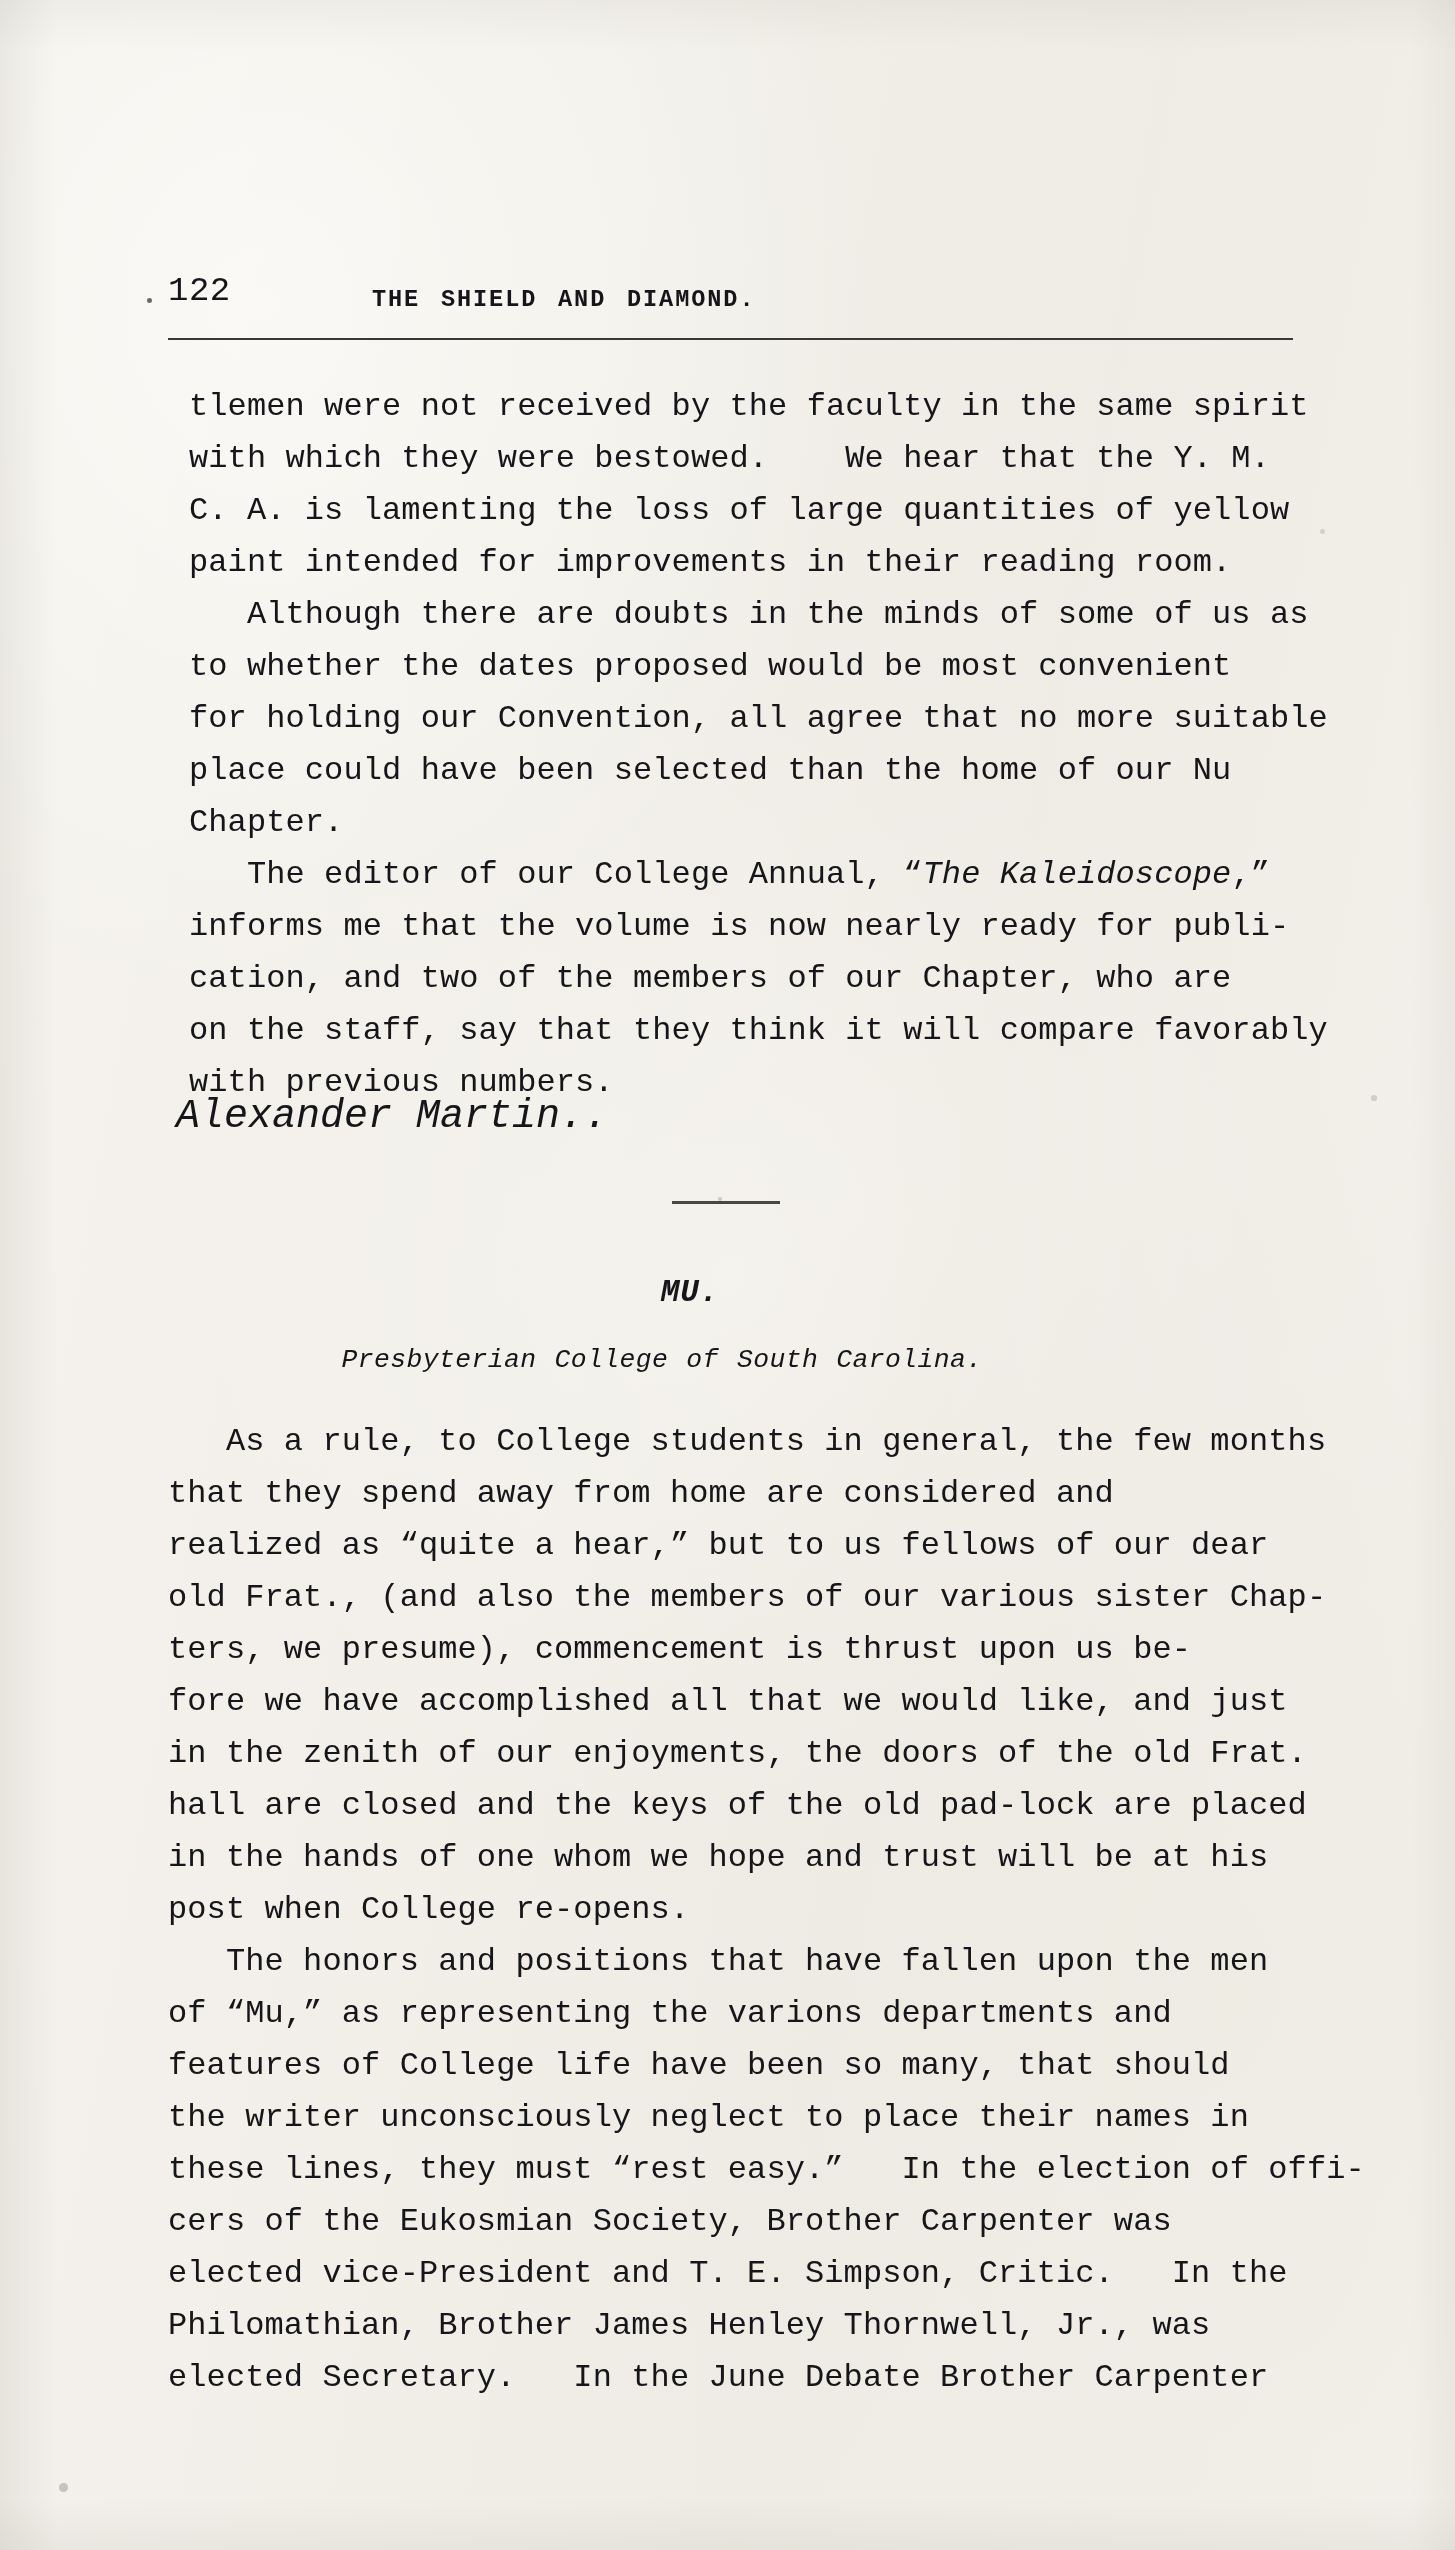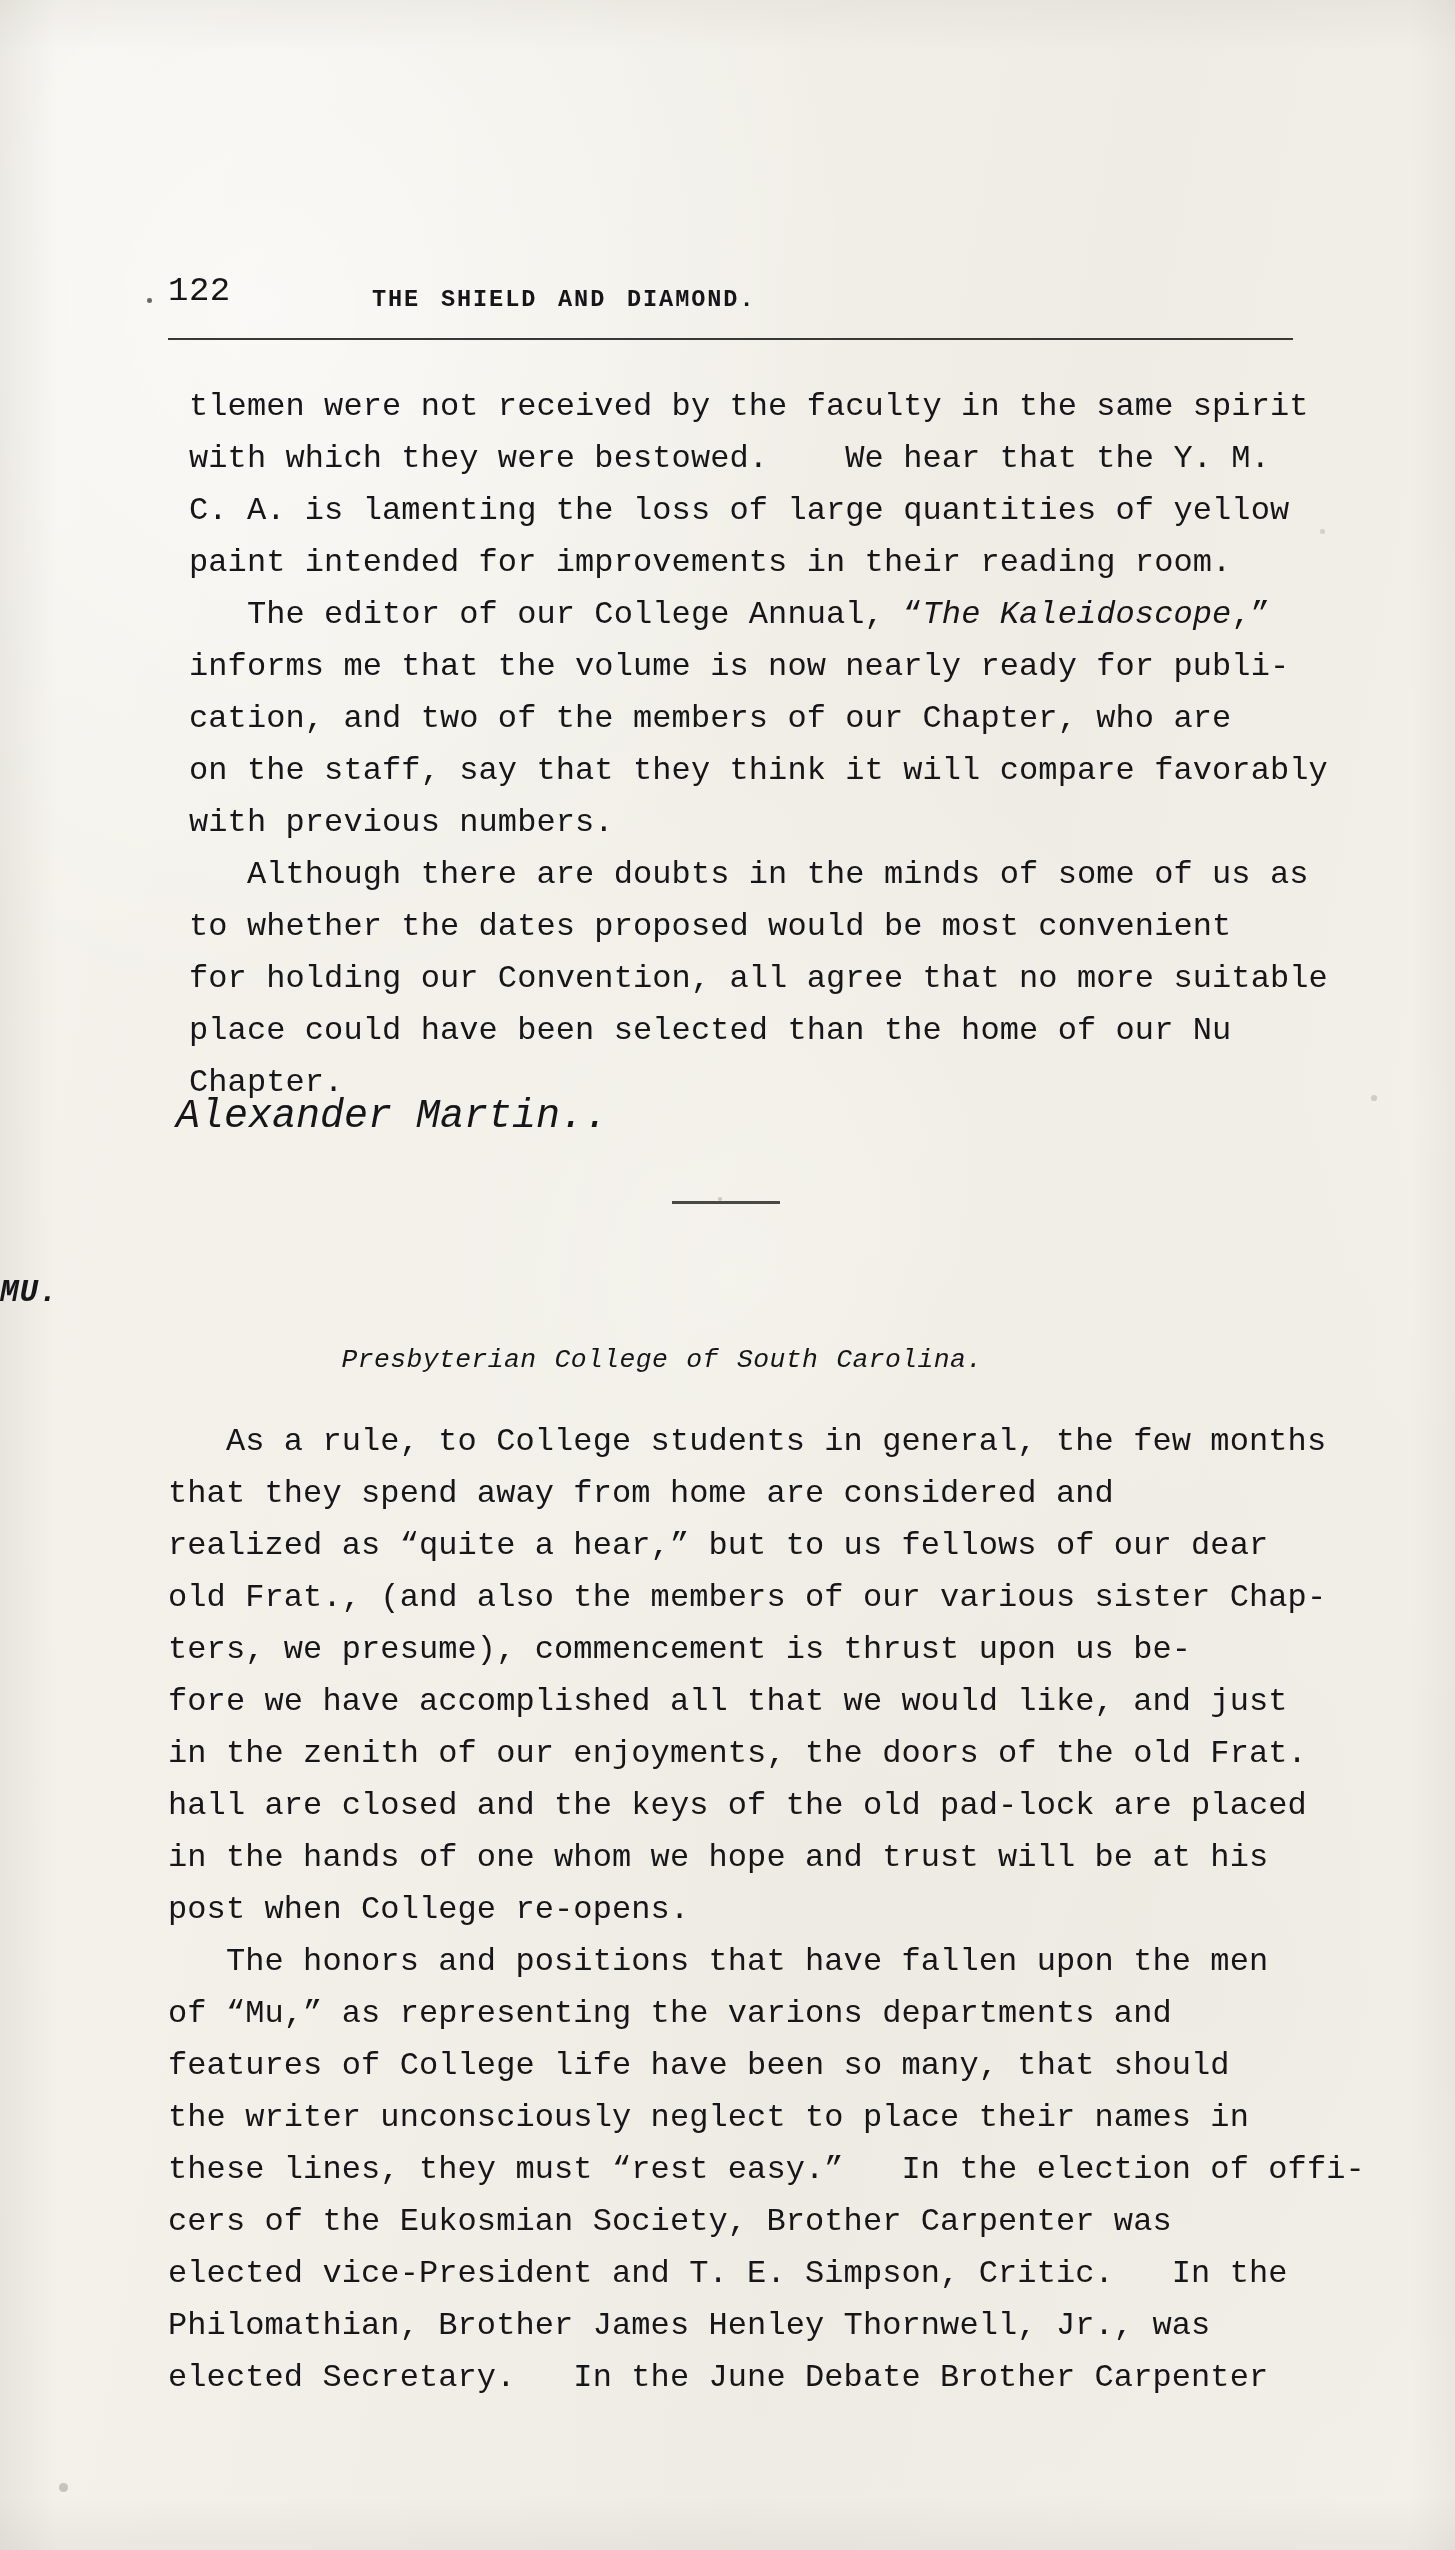--- a/index.html
+++ b/index.html
@@ -136,21 +136,21 @@
     background: #2a2a28;
     opacity: 0.85;
   }
 
   
   .section-head {
     position: absolute;
     left: 0;
     top: 1275px;
     width: 1380px;
-    text-align: left;
+    text-align: center;
     font-size: 31px;
     font-weight: bold;
     font-style: italic;
     letter-spacing: 0.9px;
   }
   .section-sub {
     position: absolute;
     left: 0;
     top: 1345px;
     width: 1324px;
@@ -199,33 +199,33 @@
     <div class="column">
 
       <div>
         <span class="tline">tlemen were not received by the faculty in the same spirit</span>
         <span class="tline">with which they were bestowed.    We hear that the Y. M.</span>
         <span class="tline">C. A. is lamenting the loss of large quantities of yellow</span>
         <span class="tline">paint intended for improvements in their reading room.</span>
       </div>
 
       <div>
+        <span class="tline">   Although there are doubts in the minds of some of us as</span>
+        <span class="tline">to whether the dates proposed would be most convenient</span>
+        <span class="tline">for holding our Convention, all agree that no more suitable</span>
+        <span class="tline">place could have been selected than the home of our Nu</span>
+        <span class="tline">Chapter.</span>
+      </div>
+
+      <div>
         <span class="tline"><span>   The editor of our College Annual, “</span><span class="it">The Kaleidoscope</span><span>,”</span></span>
         <span class="tline">informs me that the volume is now nearly ready for publi-</span>
         <span class="tline">cation, and two of the members of our Chapter, who are</span>
         <span class="tline">on the staff, say that they think it will compare favorably</span>
         <span class="tline">with previous numbers.</span>
-      </div>
-
-      <div>
-        <span class="tline">   Although there are doubts in the minds of some of us as</span>
-        <span class="tline">to whether the dates proposed would be most convenient</span>
-        <span class="tline">for holding our Convention, all agree that no more suitable</span>
-        <span class="tline">place could have been selected than the home of our Nu</span>
-        <span class="tline">Chapter.</span>
       </div>
 
     </div>
 
     <div class="signature">Alexander Martin..</div>
 
     <div class="short-rule"></div>
 
     <div class="section-head">MU.</div>
     <div class="section-sub">Presbyterian College of South Carolina.</div>

